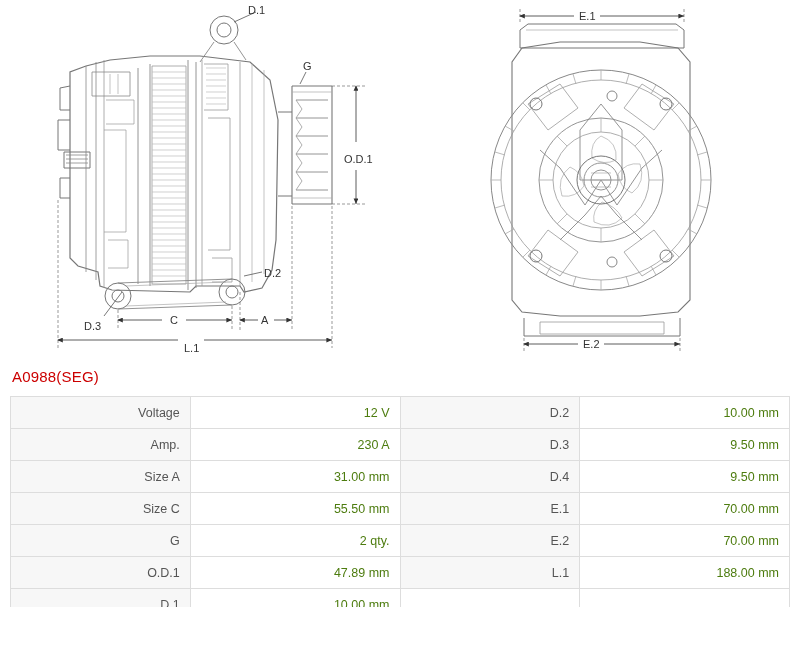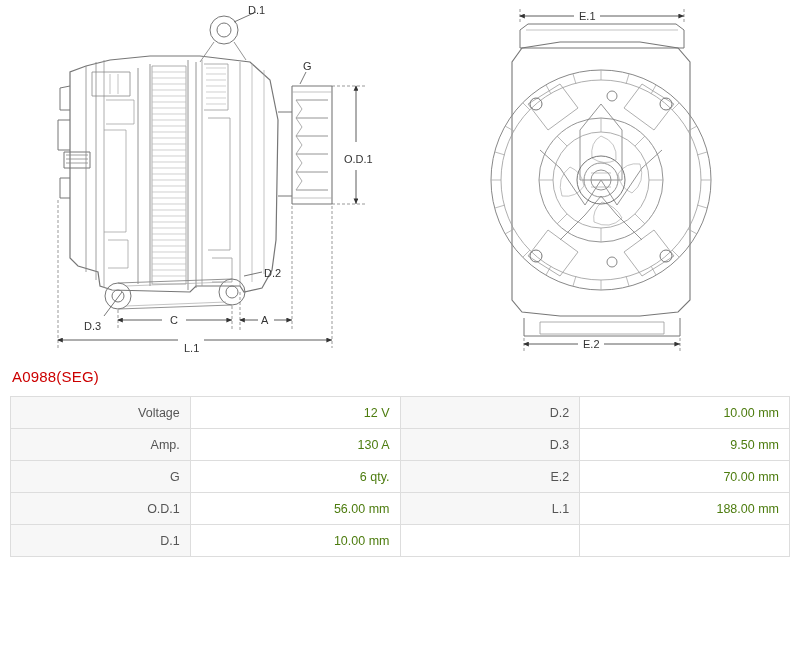--- a/index.html
+++ b/index.html
@@ -333,33 +333,45 @@
   <table class="spec-table">
     <tbody>
       <tr>
         <td class="label">Voltage</td>
         <td class="value">12 V</td>
         <td class="label">D.2</td>
         <td class="value">10.00 mm</td>
       </tr>
       <tr>
         <td class="label">Amp.</td>
-        <td class="value">130 A</td>
+        <td class="value">230 A</td>
         <td class="label">D.3</td>
         <td class="value">9.50 mm</td>
       </tr>
       <tr>
+        <td class="label">Size A</td>
+        <td class="value">31.00 mm</td>
+        <td class="label">D.4</td>
+        <td class="value">9.50 mm</td>
+      </tr>
+      <tr>
+        <td class="label">Size C</td>
+        <td class="value">55.50 mm</td>
+        <td class="label">E.1</td>
+        <td class="value">70.00 mm</td>
+      </tr>
+      <tr>
         <td class="label">G</td>
-        <td class="value">6 qty.</td>
+        <td class="value">2 qty.</td>
         <td class="label">E.2</td>
         <td class="value">70.00 mm</td>
       </tr>
       <tr>
         <td class="label">O.D.1</td>
-        <td class="value">56.00 mm</td>
+        <td class="value">47.89 mm</td>
         <td class="label">L.1</td>
         <td class="value">188.00 mm</td>
       </tr>
       <tr>
         <td class="label">D.1</td>
         <td class="value">10.00 mm</td>
         <td class="label empty"></td>
         <td class="value empty"></td>
       </tr>
     </tbody>

